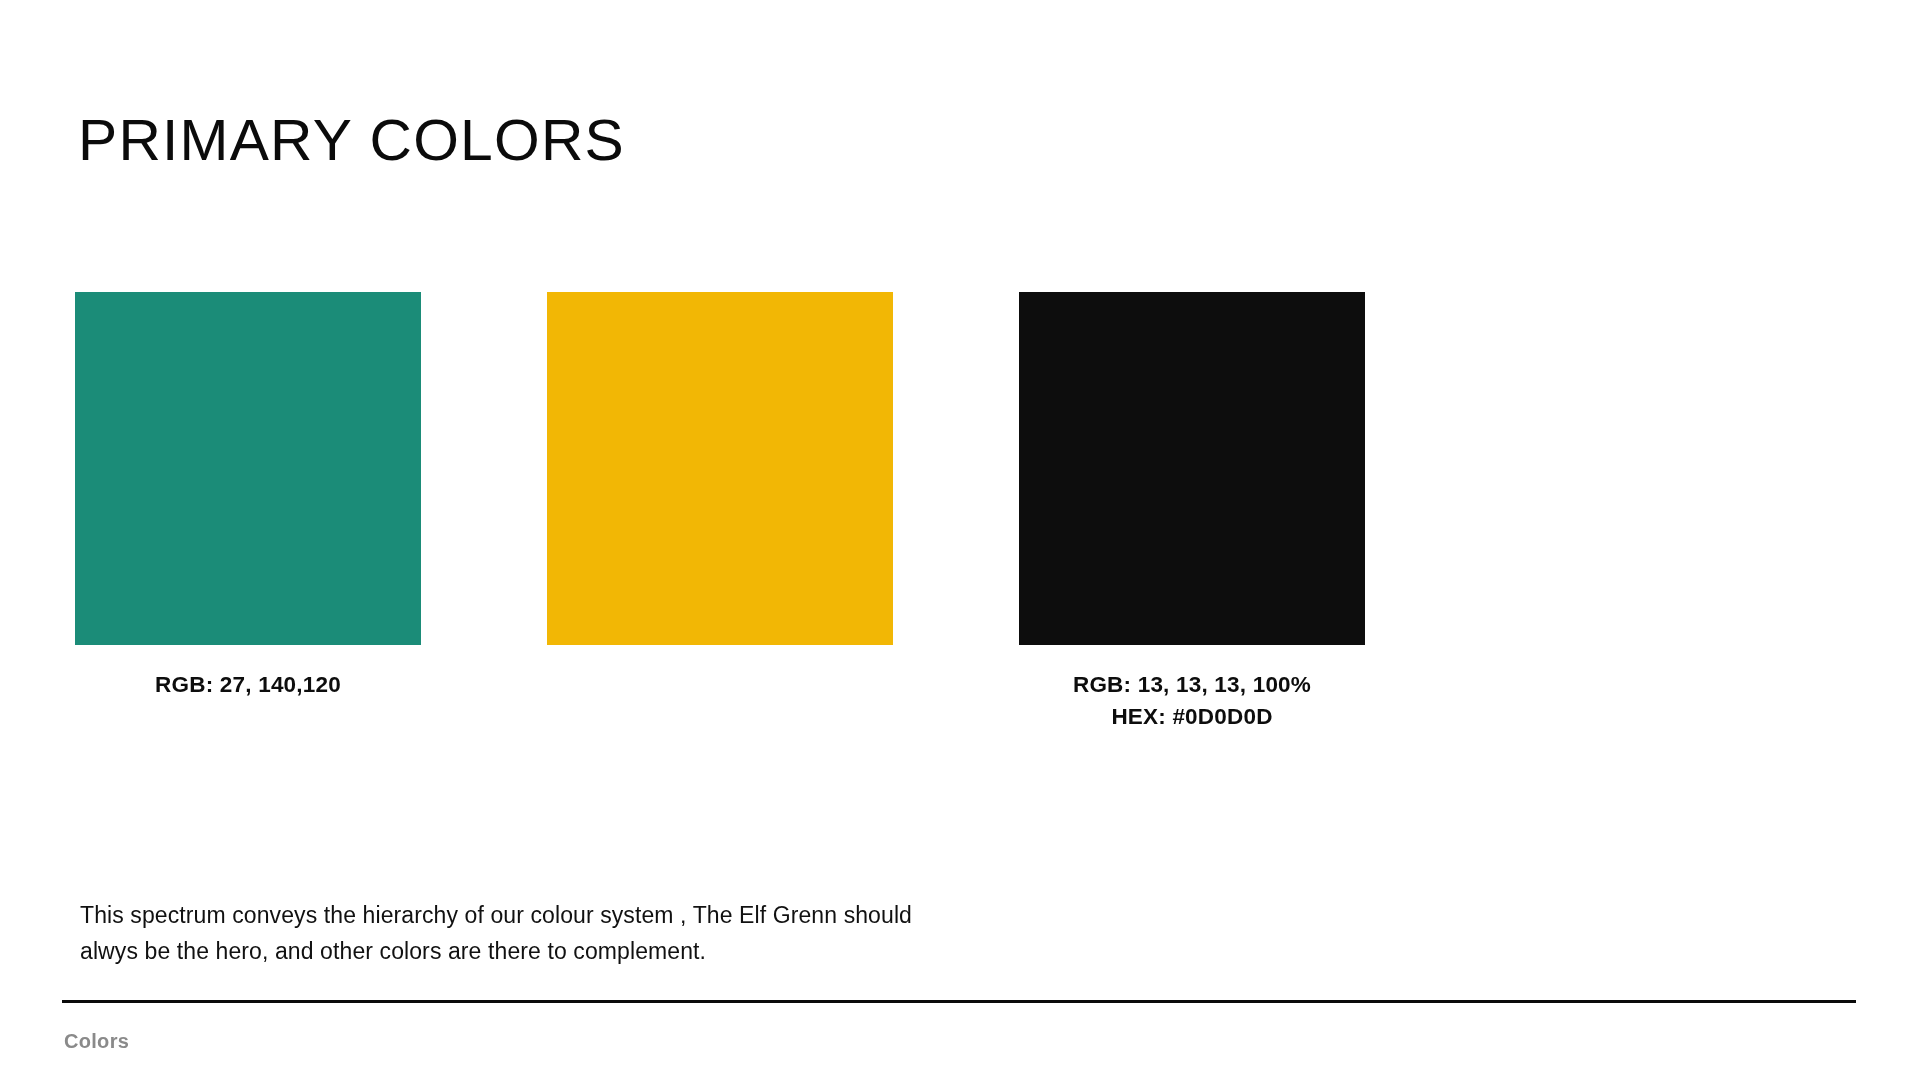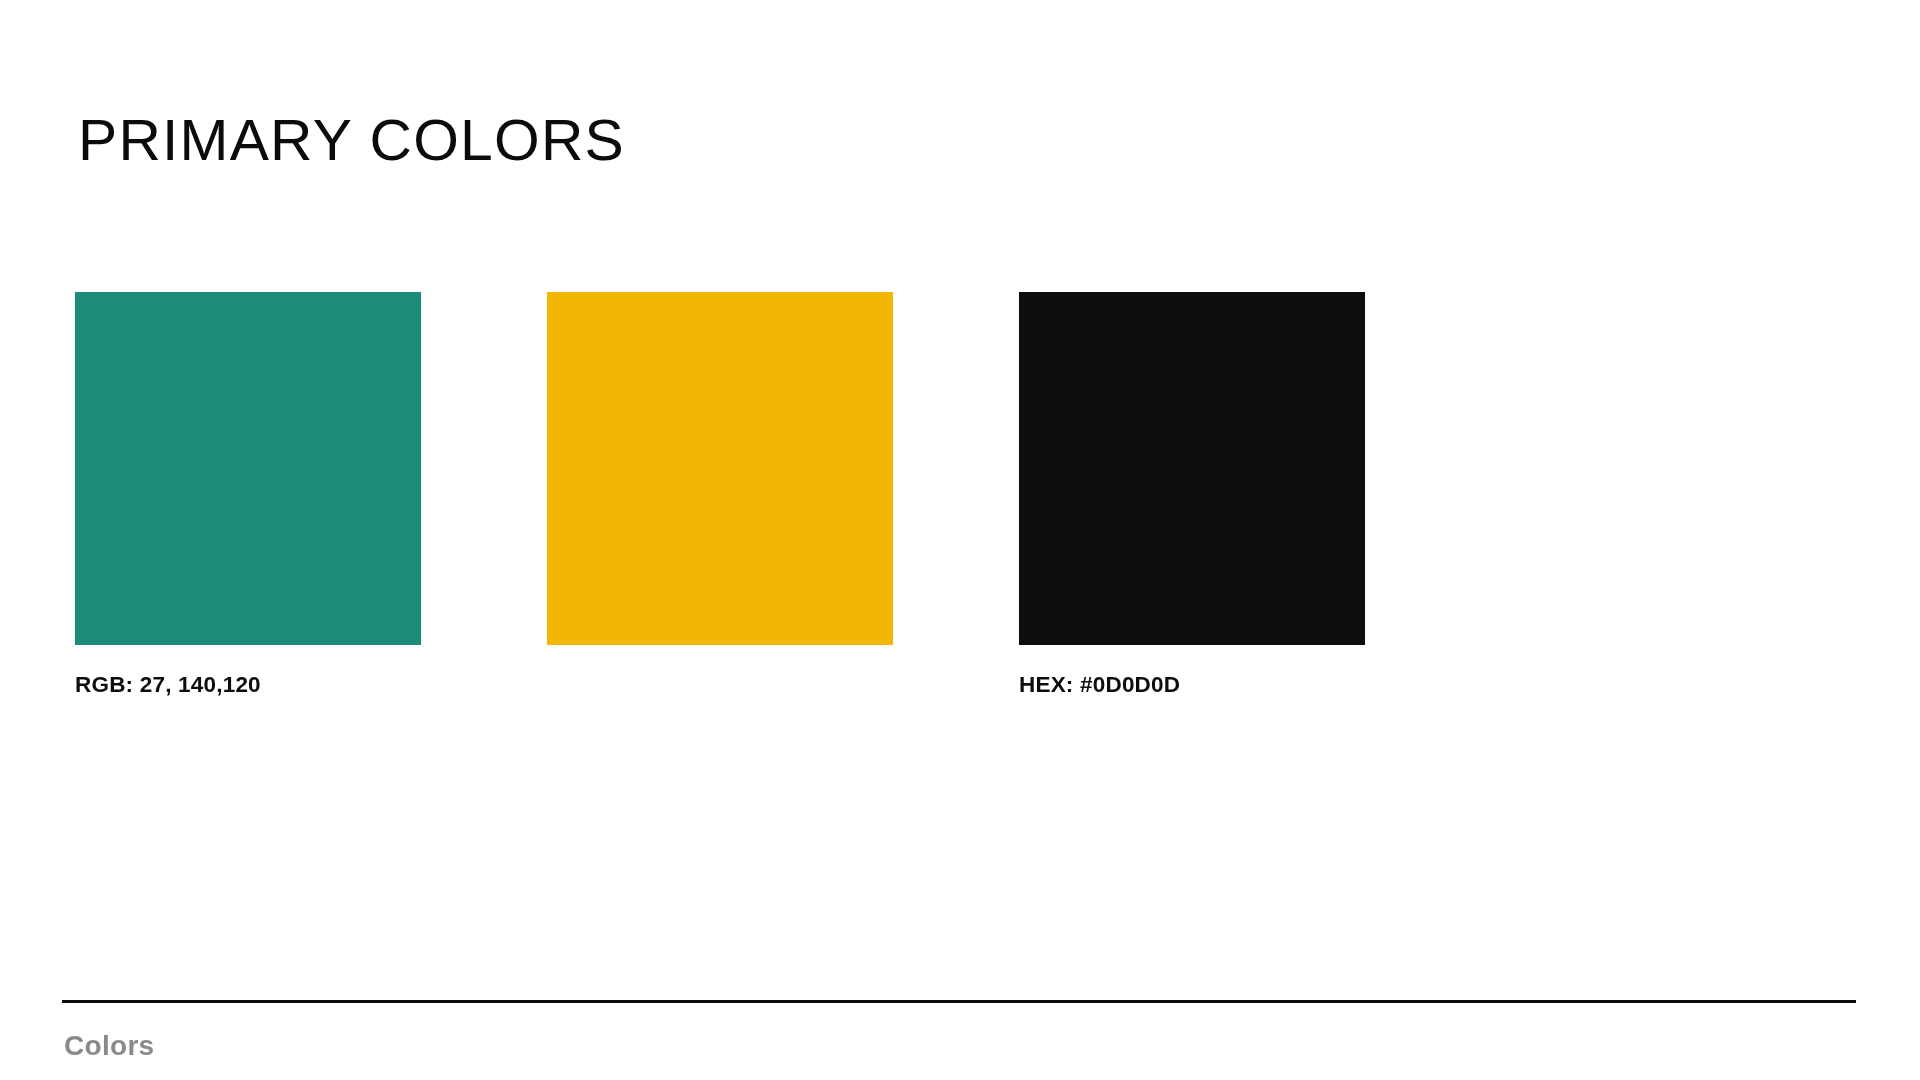--- a/index.html
+++ b/index.html
@@ -44,20 +44,21 @@
     position: absolute;
     left: 75px;
     top: 292px;
     width: 1765px;
     display: flex;
     gap: 0;
   }
   .swatch-cell {
     width: 346px;
     margin-right: 126px;
+    text-align: center;
   }
   .swatch-cell:last-child {
     margin-right: 0;
   }
   .swatch-chip {
     width: 346px;
     height: 353px;
     display: block;
   }
   .swatch-meta {
@@ -96,21 +97,21 @@
     top: 1000px;
     width: 1794px;
     height: 3px;
     background: #0a0a0a;
   }
   .footer-label {
     position: absolute;
     left: 64px;
     top: 1030px;
     font-family: "Liberation Sans", sans-serif;
-    font-size: 28px;
+    font-size: 20px;
     font-weight: 700;
     letter-spacing: 0.3px;
     color: #8a8a8a;
   }
 </style>
 </head>
 <body>
 
 <div class="slide">
 
@@ -128,24 +129,27 @@
     <div class="swatch-cell">
       <div class="swatch-chip" style="background-color: rgb(242, 183, 5);"></div>
       <div class="swatch-meta">
       </div>
     </div>
 
 
     <div class="swatch-cell">
       <div class="swatch-chip" style="background-color: rgb(13, 13, 13);"></div>
       <div class="swatch-meta">
+        <span class="meta-line">RGB: 13, 13, 13, 100%</span>
         <span class="meta-line">HEX: #0D0D0D</span>
       </div>
     </div>
 
   </div>
 
+  <div class="description">This spectrum conveys the  hierarchy of our colour system , The Elf Grenn should
+alwys be the hero, and other colors are there to complement.</div>
 
   <div class="footer-rule"></div>
 
   <div class="footer-label">Colors</div>
 
 </div>
 
 </body></html>

